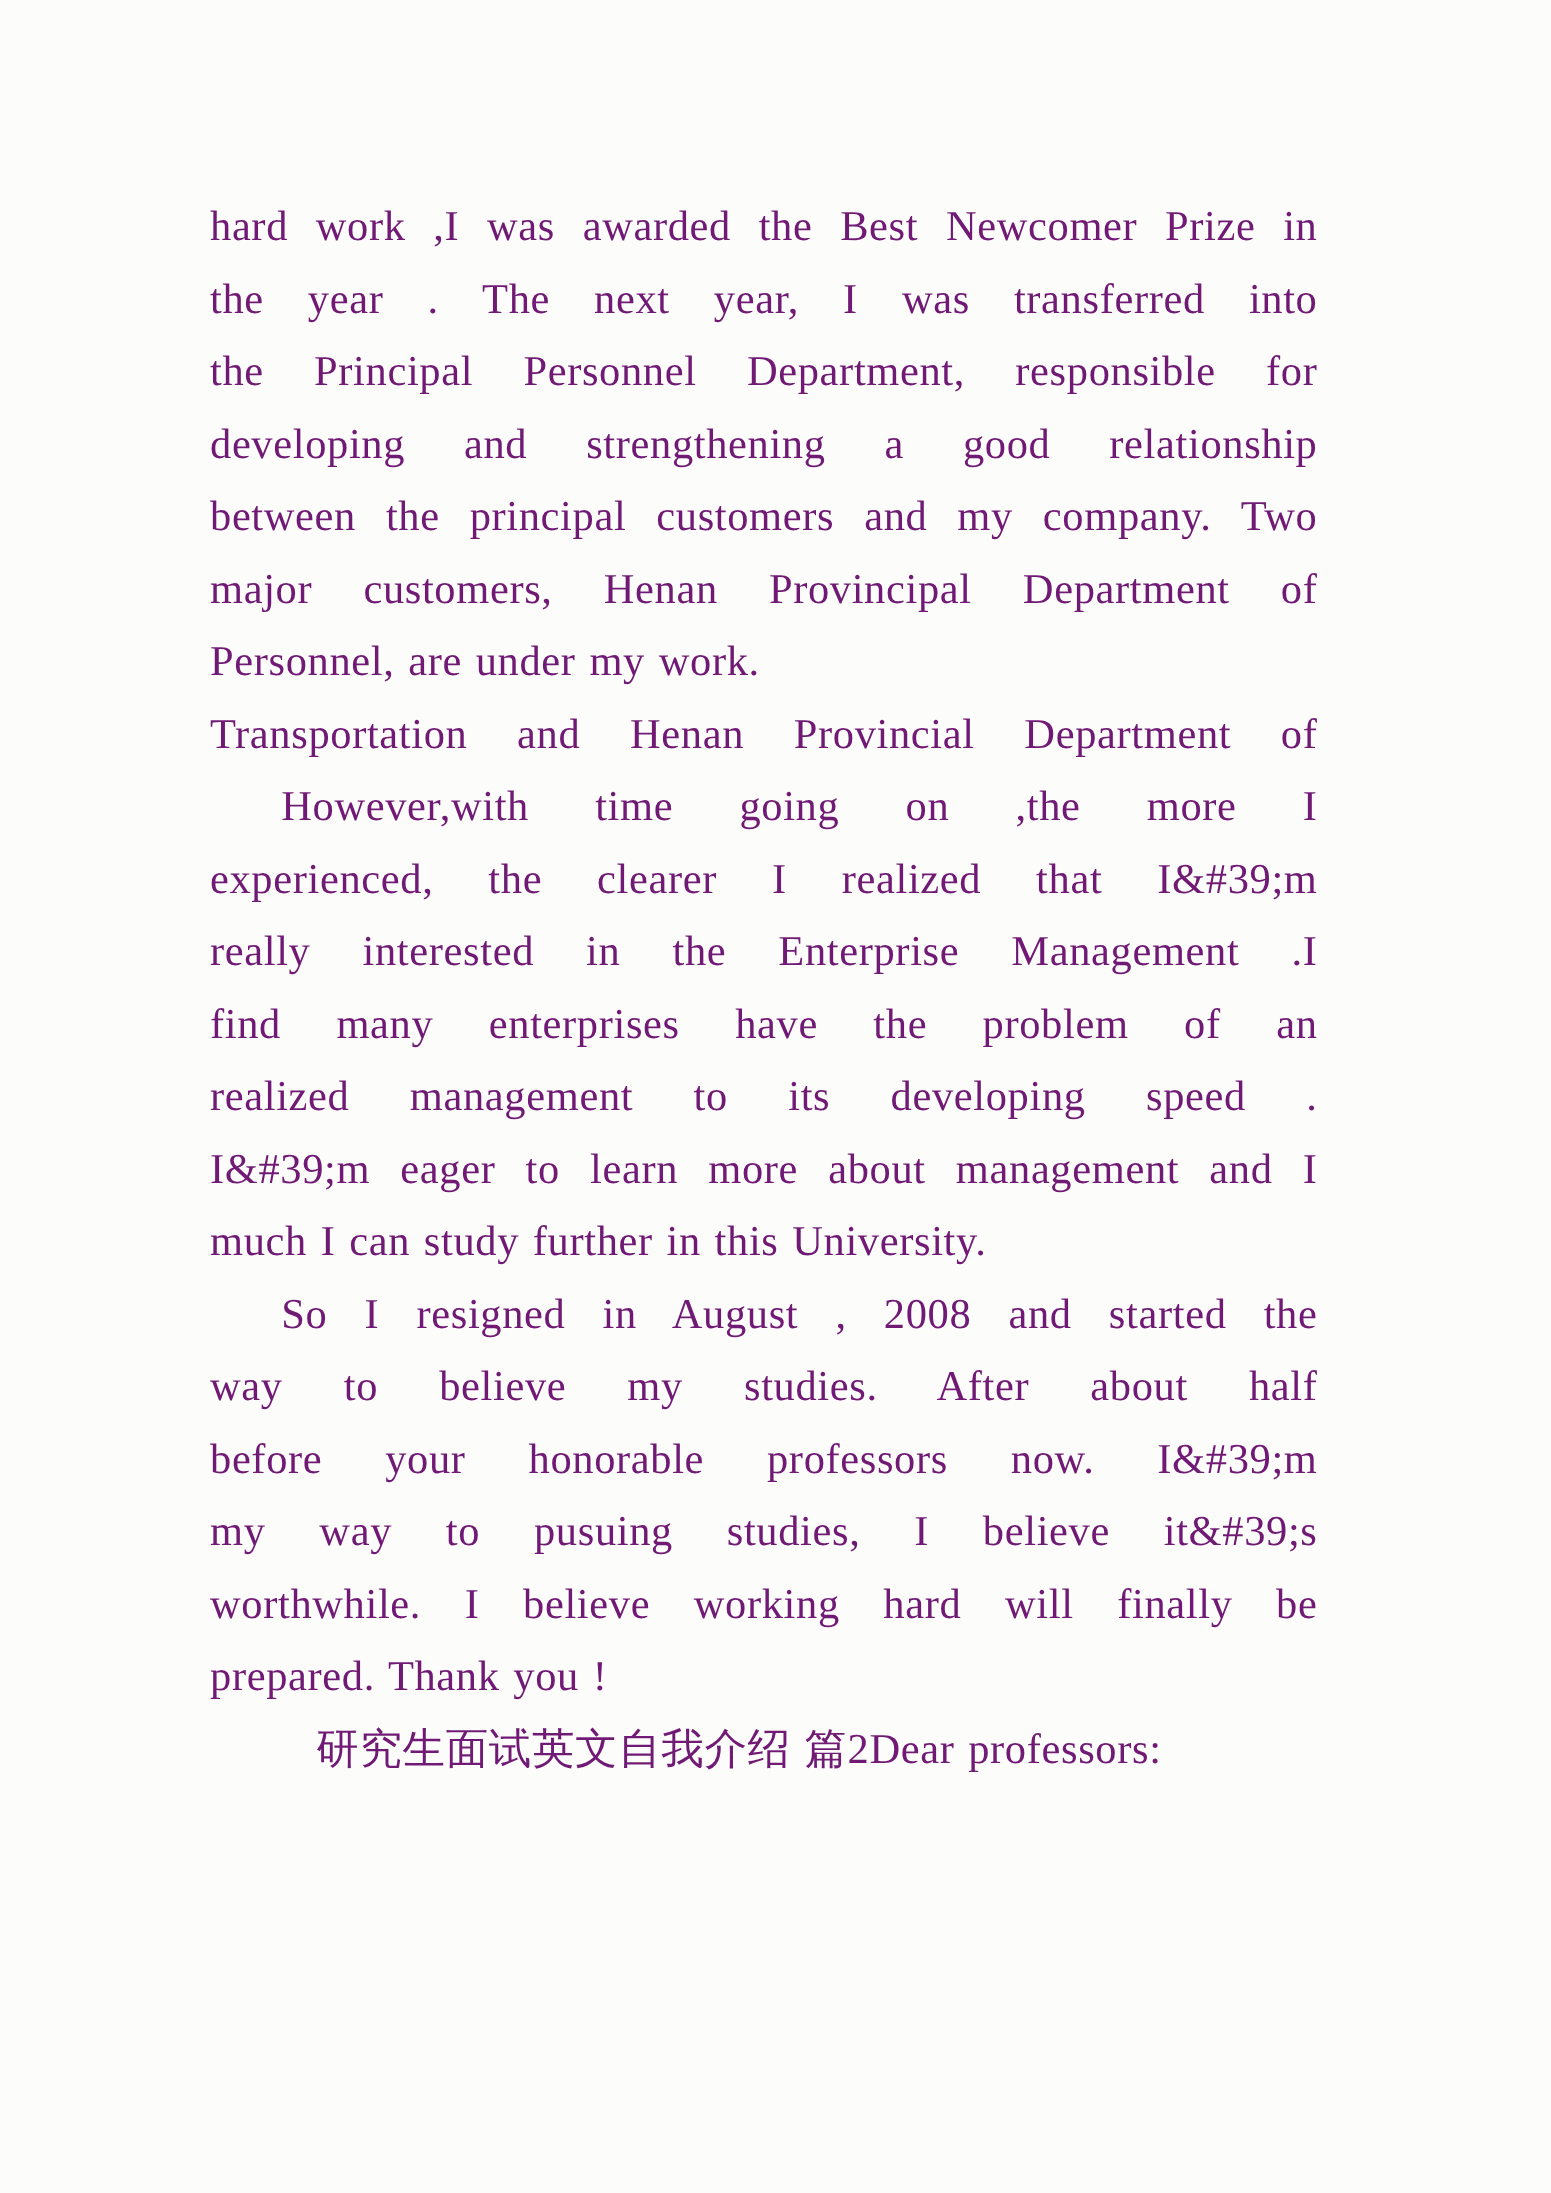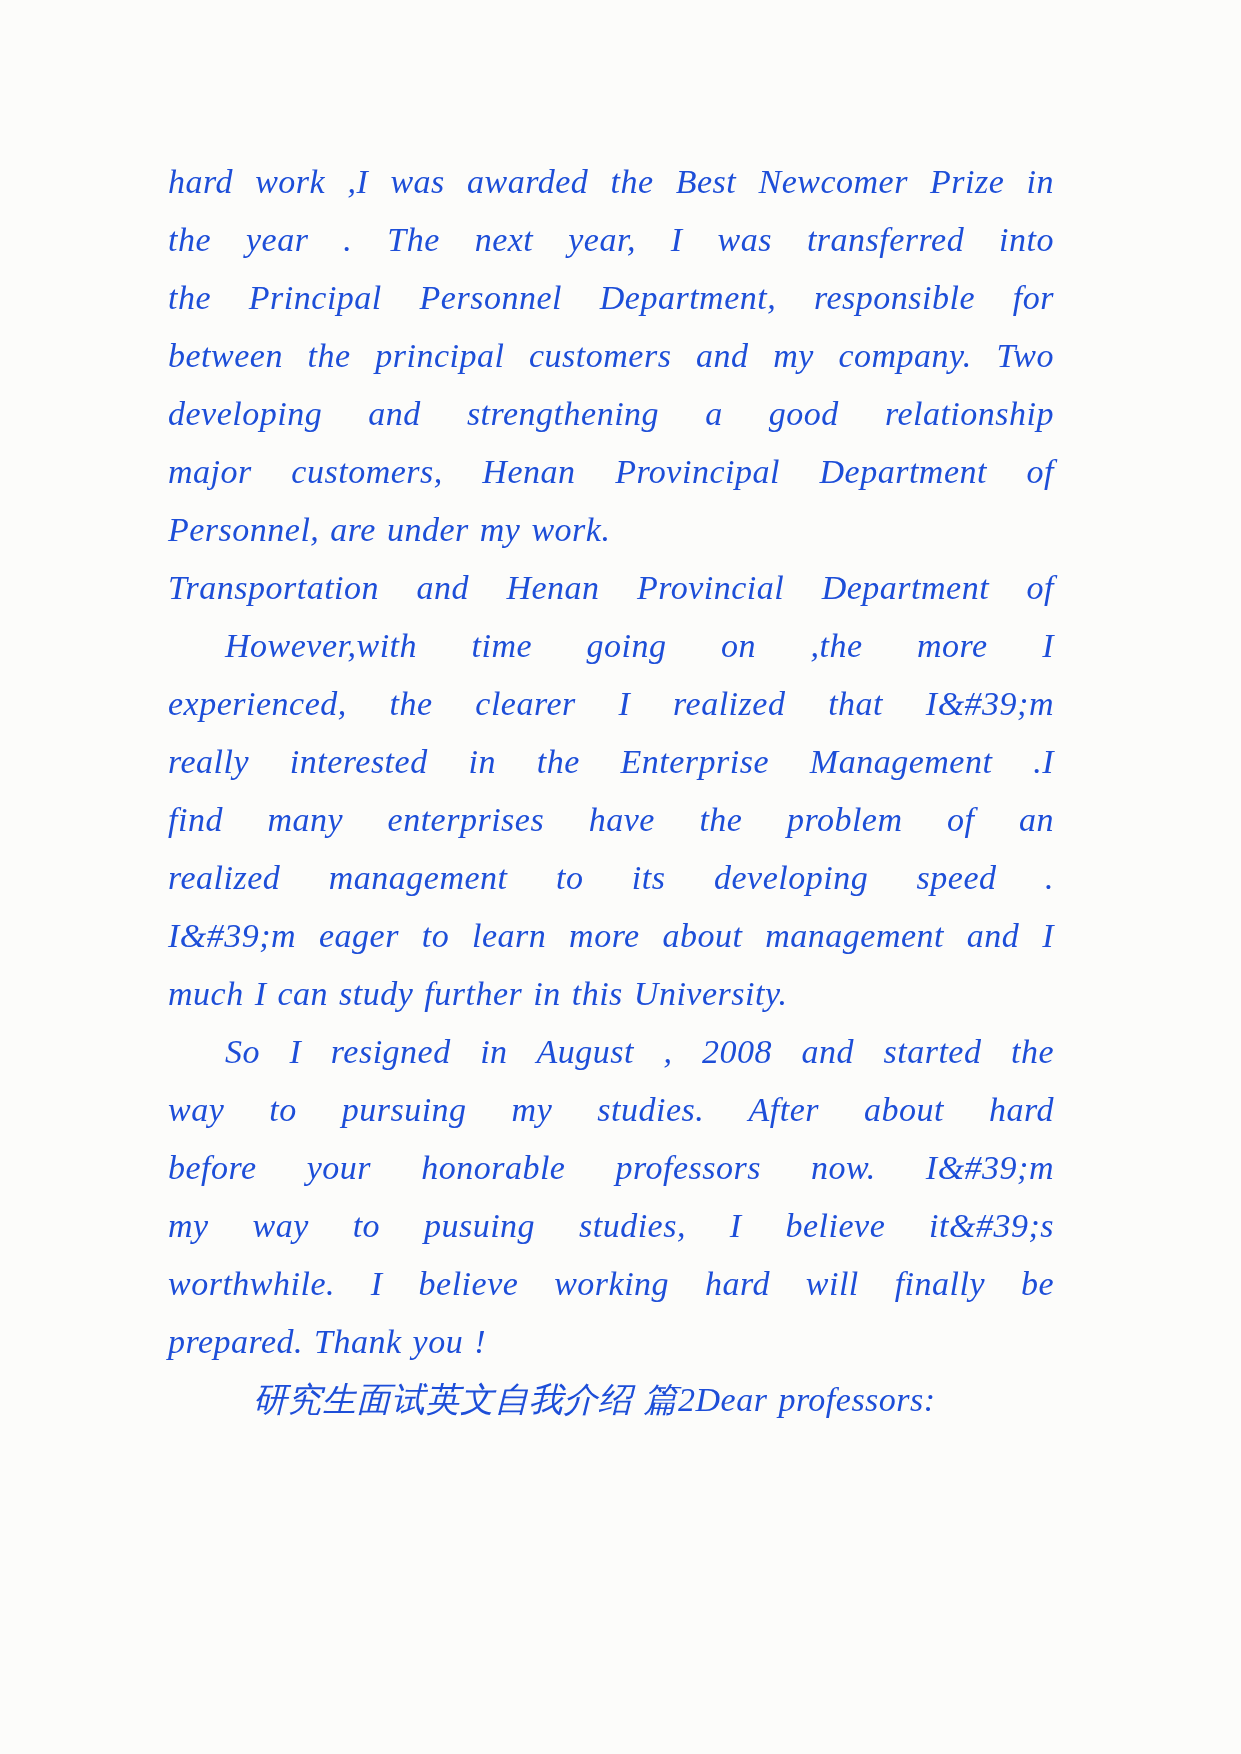--- a/index.html
+++ b/index.html
@@ -43,43 +43,43 @@
     text-indent: 57px;
   }
   .line.indent-cjk {
     text-indent: 85px;
   }
 </style>
 </head>
 <body>
 
 <div class="page" style="background: rgb(252, 252, 250);">
-  <div class="doc-body" style="background: transparent; color: #1d4ed8; font-style: italic;">
+  <div class="doc-body" style="background: transparent; color: #701a75;">
       <div class="paragraph">
         <div class="line">hard work ,I was awarded the Best Newcomer Prize in</div>
         <div class="line">the year . The next year, I was transferred into</div>
         <div class="line">the Principal Personnel Department, responsible for</div>
+        <div class="line">developing and strengthening a good relationship</div>
         <div class="line">between the principal customers and my company. Two</div>
-        <div class="line">developing and strengthening a good relationship</div>
         <div class="line">major customers, Henan Provincipal Department of</div>
         <div class="line para-end">Personnel, are under my work.</div>
         <div class="line">Transportation and Henan Provincial Department of</div>
       </div>
       <div class="paragraph">
         <div class="line indent-en">However,with time going on ,the more I</div>
         <div class="line">experienced, the clearer I realized that I&amp;#39;m</div>
         <div class="line">really interested in the Enterprise Management .I</div>
         <div class="line">find many enterprises have the problem of an</div>
         <div class="line">realized management to its developing speed .</div>
         <div class="line">I&amp;#39;m eager to learn more about management and I</div>
         <div class="line para-end">much I can study further in this University.</div>
       </div>
       <div class="paragraph">
         <div class="line indent-en">So I resigned in August , 2008 and started the</div>
-        <div class="line">way to pursuing my studies. After about hard</div>
+        <div class="line">way to believe my studies. After about half</div>
         <div class="line">before your honorable professors now. I&amp;#39;m</div>
         <div class="line">my way to pusuing studies, I believe it&amp;#39;s</div>
         <div class="line">worthwhile. I believe working hard will finally be</div>
         <div class="line para-end">prepared. Thank you !</div>
       </div>
       <div class="paragraph">
         <div class="line para-end indent-cjk">研究生面试英文自我介绍 篇2Dear professors:</div>
       </div>
     </div>
 </div>

